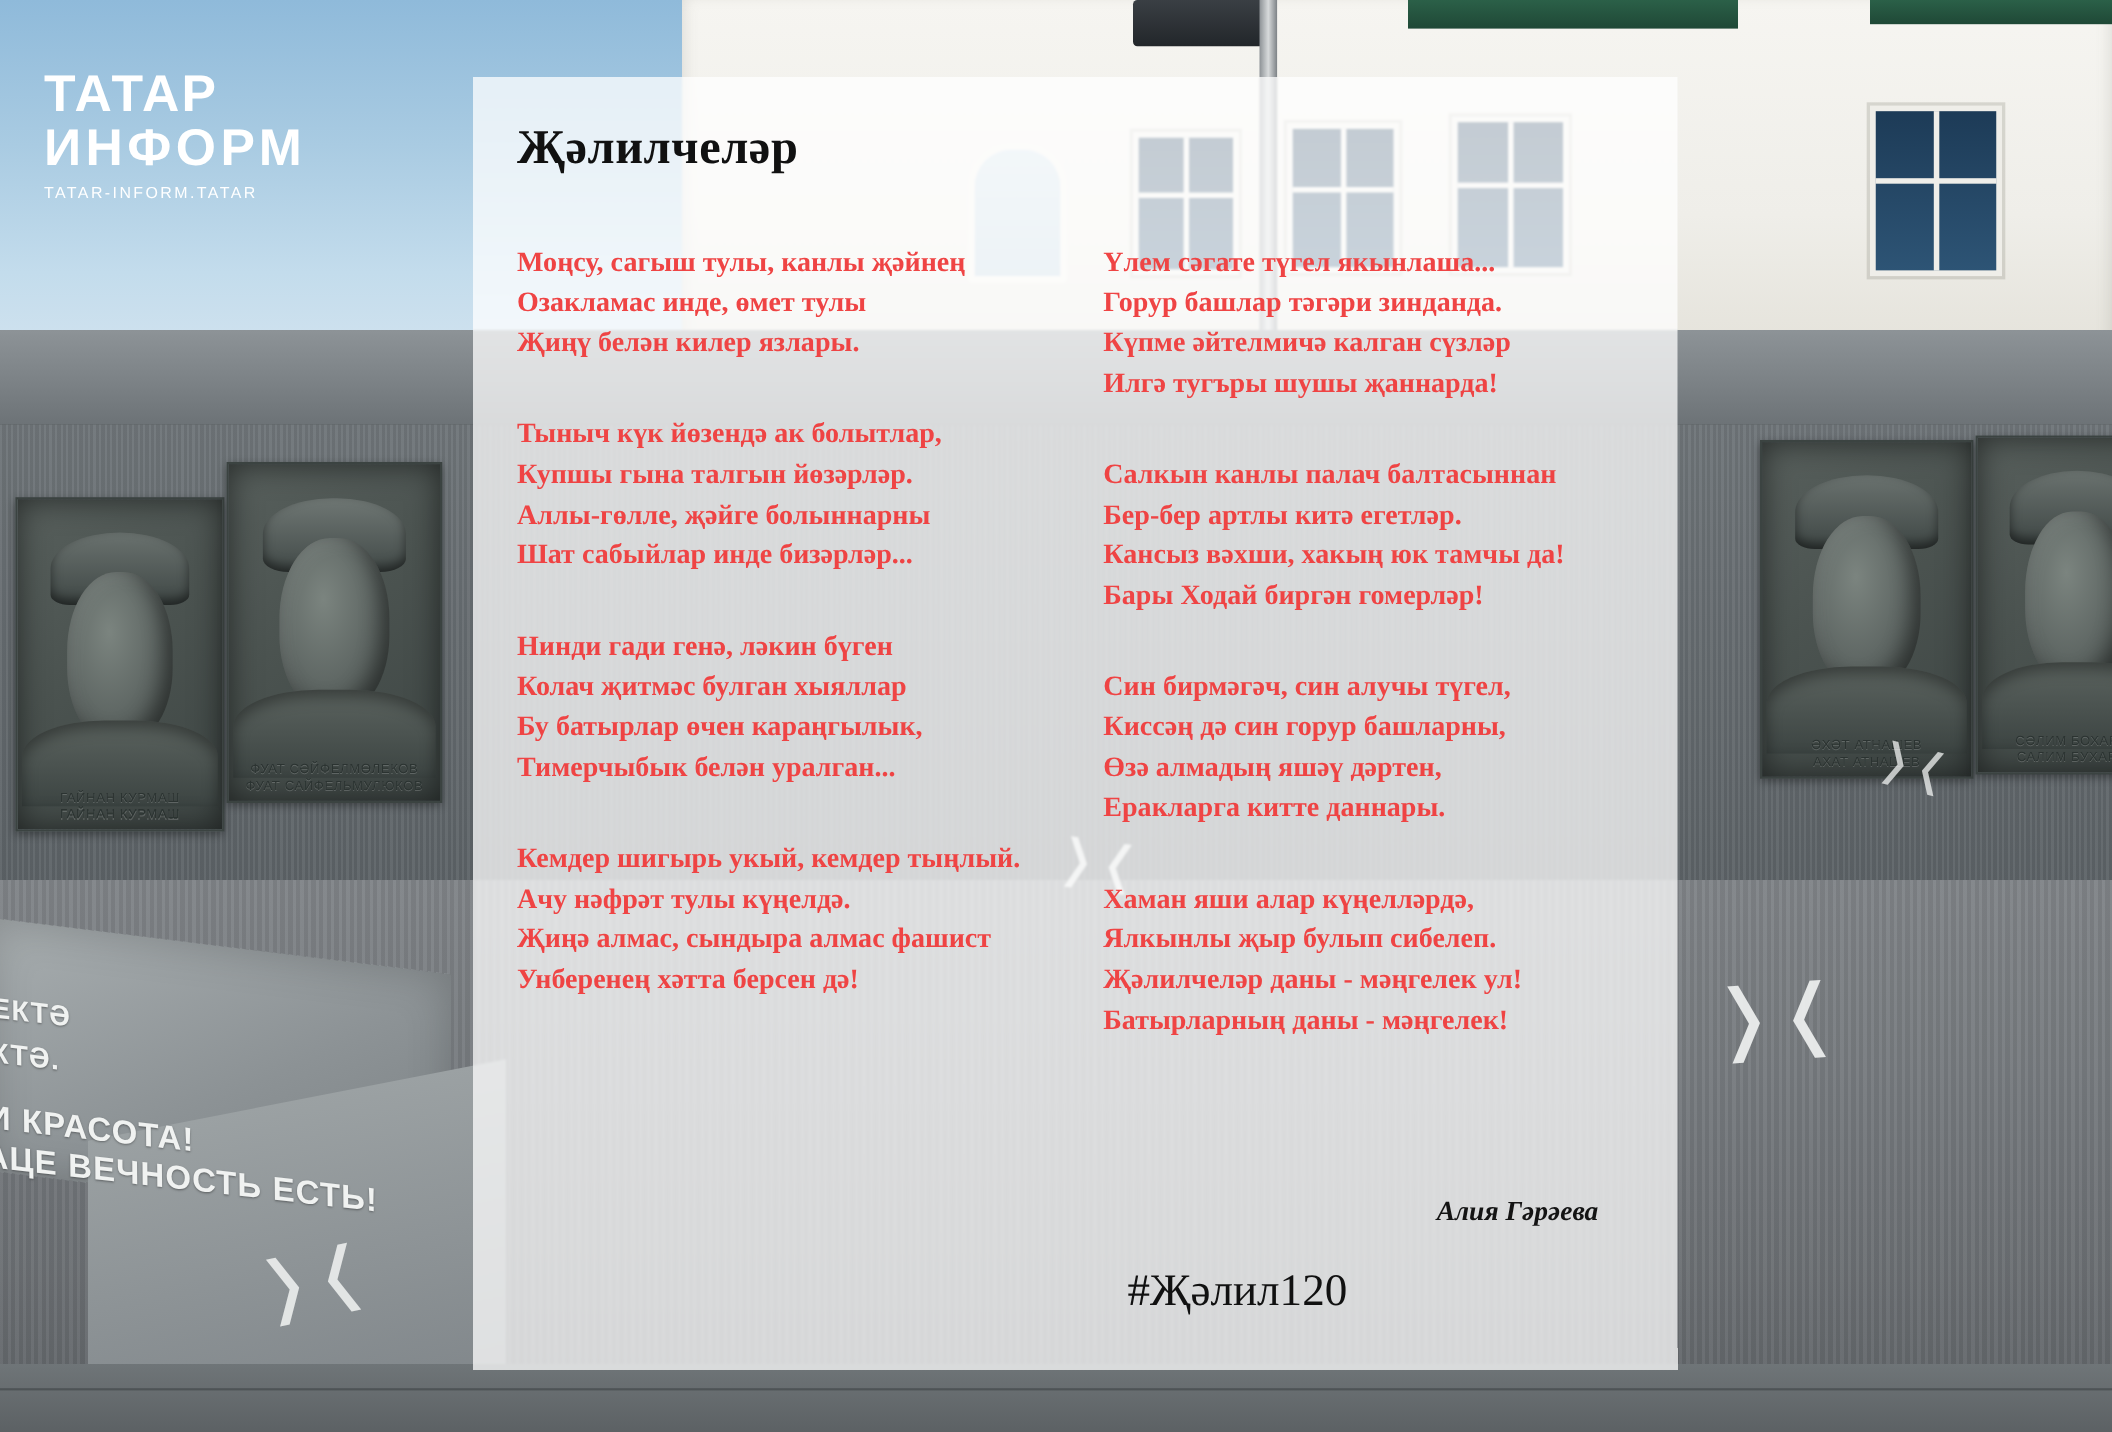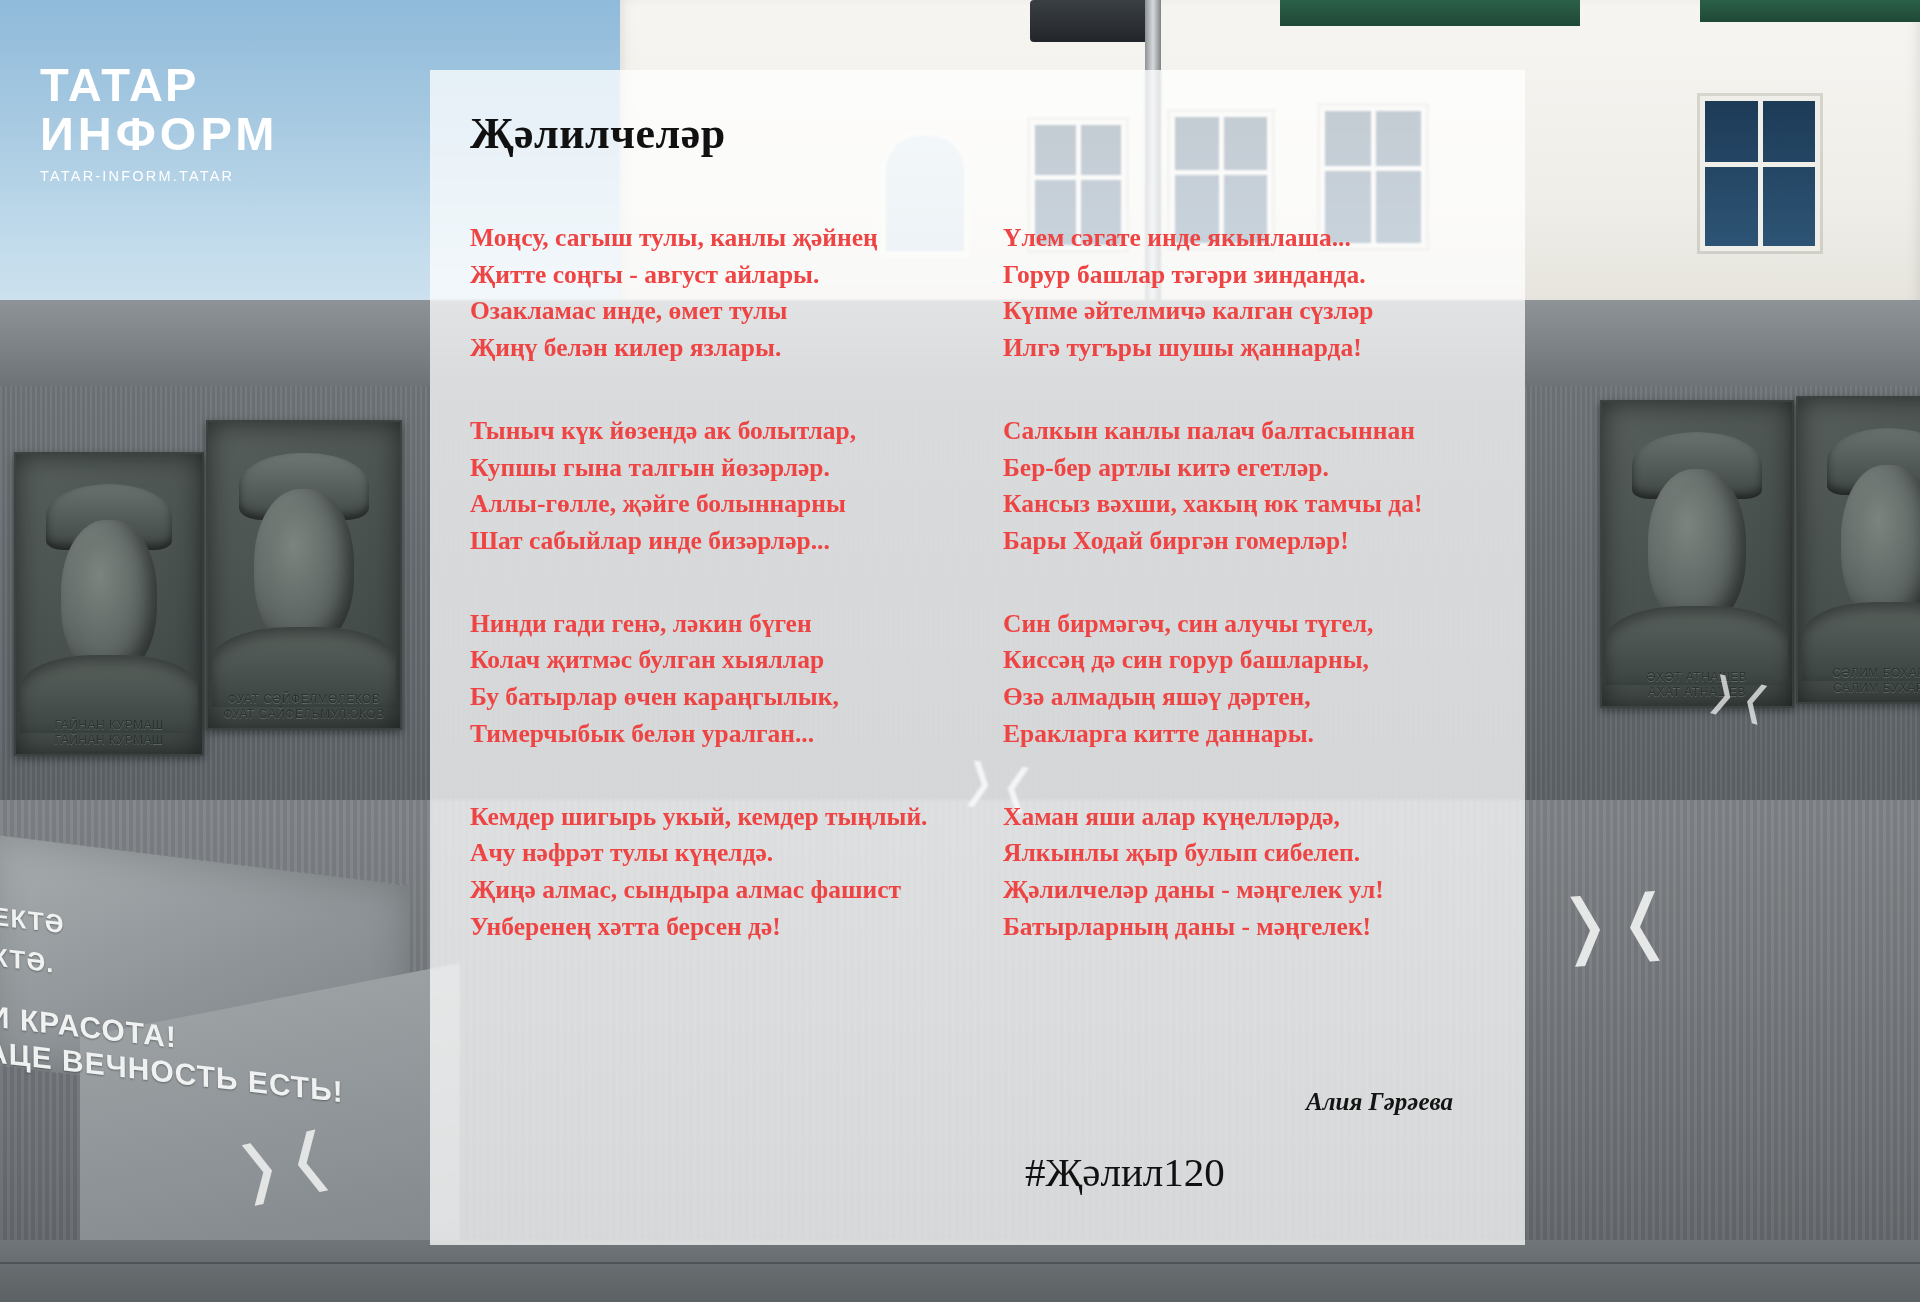--- a/index.html
+++ b/index.html
@@ -376,21 +376,20 @@
   </div>
 
   <div class="poem-card">
     <div class="poem-title">Җәлилчеләр</div>
 
     <div class="columns">
       <div class="col">
 
         <div class="stanza">
           <div class="line">Моңсу, сагыш тулы, канлы җәйнең</div>
-          <div class="line">Җитте соңгы - август айлары.</div>
           <div class="line">Озакламас инде, өмет тулы</div>
           <div class="line">Җиңү белән килер язлары.</div>
         </div>
 
         <div class="stanza">
           <div class="line">Тыныч күк йөзендә ак болытлар,</div>
           <div class="line">Купшы гына талгын йөзәрләр.</div>
           <div class="line">Аллы-гөлле, җәйге болыннарны</div>
           <div class="line">Шат сабыйлар инде бизәрләр...</div>
         </div>
@@ -408,21 +407,21 @@
           <div class="line">Ачу нәфрәт тулы күңелдә.</div>
           <div class="line">Җиңә алмас, сындыра алмас фашист</div>
           <div class="line">Унберенең хәтта берсен дә!</div>
         </div>
 
       </div>
 
       <div class="col">
 
         <div class="stanza">
-          <div class="line">Үлем сәгате инде якынлаша...</div>
+          <div class="line">Үлем сәгате түгел якынлаша...</div>
           <div class="line">Горур башлар тәгәри зинданда.</div>
           <div class="line">Күпме әйтелмичә калган сүзләр</div>
           <div class="line">Илгә тугъры шушы җаннарда!</div>
         </div>
 
         <div class="stanza">
           <div class="line">Салкын канлы палач балтасыннан</div>
           <div class="line">Бер-бер артлы китә егетләр.</div>
           <div class="line">Кансыз вәхши, хакың юк тамчы да!</div>
           <div class="line">Бары Ходай биргән гомерләр!</div>

